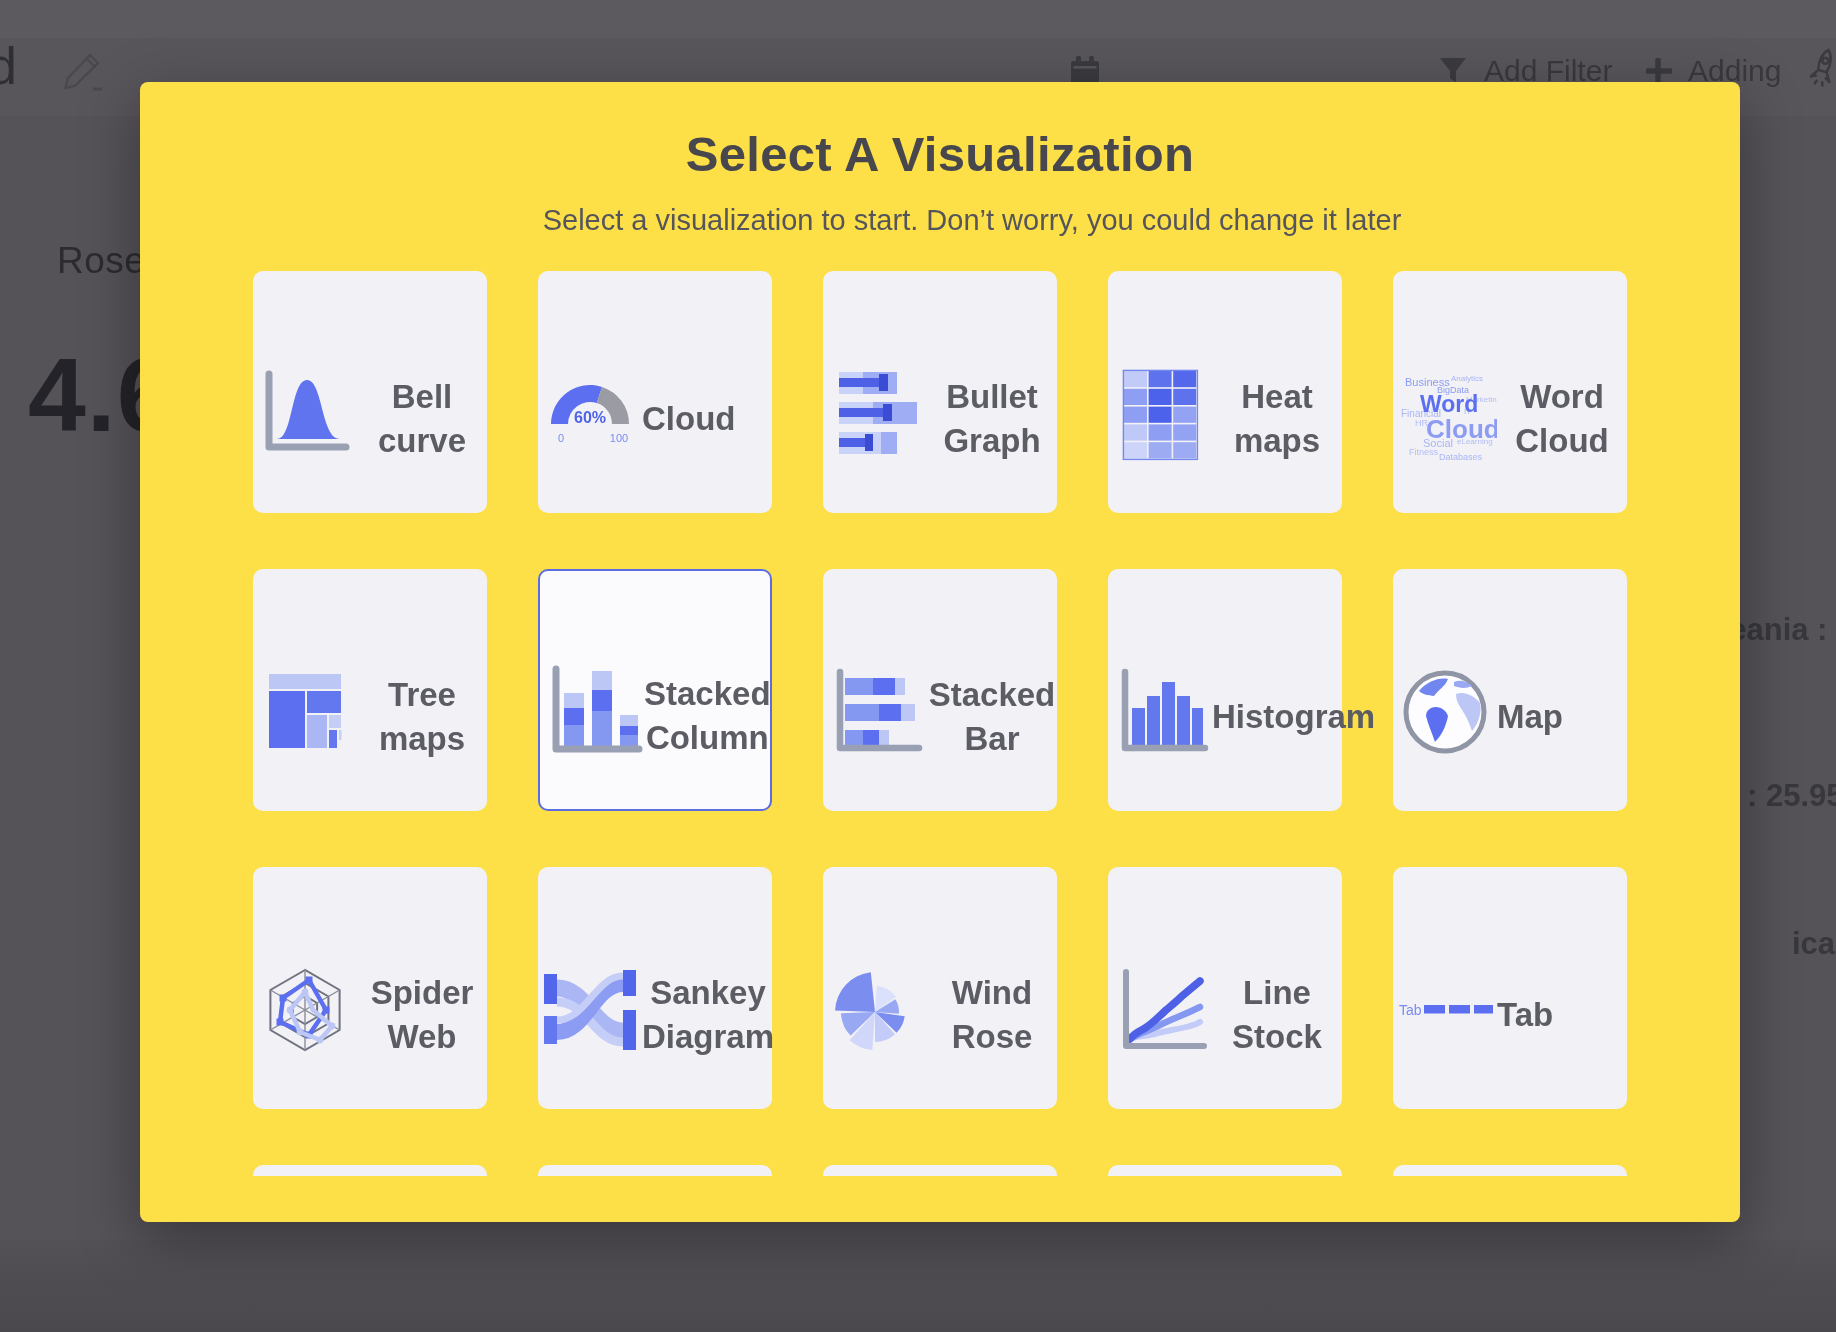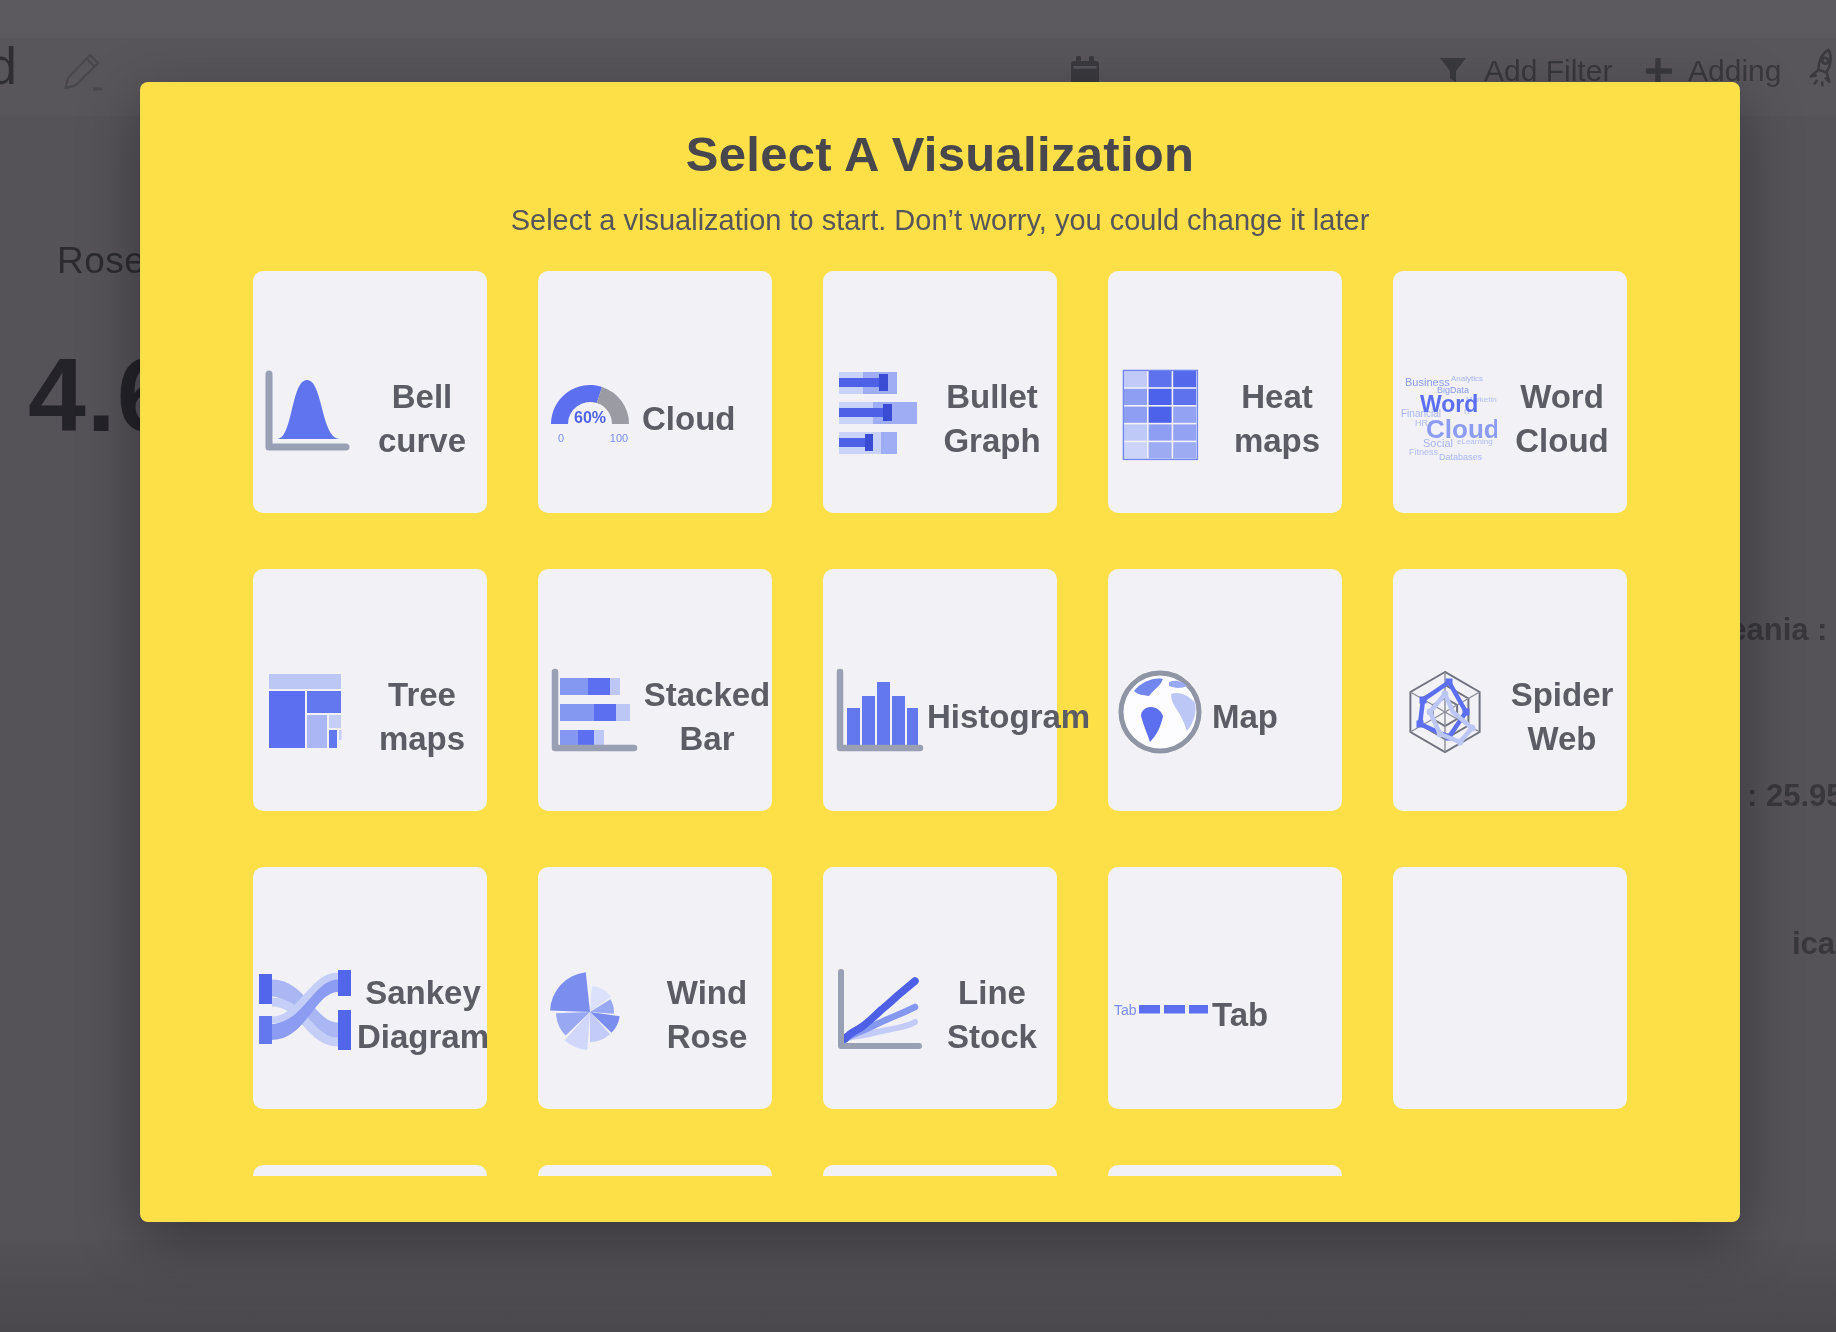--- a/index.html
+++ b/index.html
@@ -20,21 +20,21 @@
   .bd-venue{left:1692px;top:248px;width:140px;height:64px;border:2px solid #7b797f;border-radius:10px;
             display:flex;align-items:center;justify-content:flex-end;padding-right:12px;box-sizing:border-box;
             font-size:31px;color:#403f45;}
   .bd-legend{font-size:31px;font-weight:700;color:#38373c;}
   
   .modal{position:absolute;left:140px;top:82px;width:1600px;height:1140px;background:#fde047;
          border-radius:8px;box-shadow:0 18px 60px rgba(0,0,0,.35);overflow:hidden;}
   .modal-title{position:absolute;top:44px;left:0;width:100%;margin:0;text-align:center;
                font-size:49px;font-weight:700;color:#47474d;letter-spacing:.3px;}
   .modal-subtitle{position:absolute;top:122px;left:0;width:100%;margin:0;text-align:center;
-                  font-size:29px;font-weight:400;color:#55555b;}
+                  font-size:29px;font-weight:400;color:#55555b;padding-left:32px;}
   .grid-viewport{position:absolute;left:113px;top:189px;width:1374px;height:905px;overflow:hidden;}
   .grid{display:grid;grid-template-columns:repeat(5,234px);grid-auto-rows:242px;column-gap:51px;row-gap:56px;}
   .card{background:#f1f1f6;border-radius:10px;display:flex;flex-direction:row;align-items:center;
         padding-top:44px;box-sizing:border-box;cursor:pointer;}
   .card.selected{background:#fbfbfe;border:2px solid #5a6ee2;padding-top:42px;}
   .card-icon{width:104px;height:104px;flex:0 0 auto;}
   .card-icon svg{display:block;width:104px;height:104px;}
   .card-label{margin-top:10px;max-width:190px;text-align:center;font-size:33px;font-weight:700;
               color:#5c5c64;line-height:1.32;}
   .card.partial{height:242px;}
@@ -199,20 +199,37 @@
                 <rect x="16" y="14" width="72" height="15" fill="#bcc7f5"></rect>
                 <rect x="16" y="31" width="36" height="57" fill="#5b6ff0"></rect>
                 <rect x="54" y="31" width="34" height="22" fill="#6377ee"></rect>
                 <rect x="54" y="55" width="20" height="33" fill="#aab7f4"></rect>
                 <rect x="76" y="55" width="12" height="13" fill="#c5cef7"></rect>
                 <rect x="76" y="70" width="8" height="18" fill="#6377ee"></rect>
                 <rect x="86" y="70" width="2.5" height="10" fill="#c5cef7"></rect>
               </svg>
             </div>
     <div class="card-label">Tree maps</div>
+  </div>
+          <div class="card selected">
+    <div class="card-icon">
+              <svg viewBox="0 0 104 104">
+                <rect x="24" y="34" width="20" height="15" fill="#bcc7f5"></rect>
+                <rect x="24" y="49" width="20" height="17" fill="#5b6ff0"></rect>
+                <rect x="24" y="66" width="20" height="22" fill="#8598f1"></rect>
+                <rect x="52" y="12" width="20" height="19" fill="#bcc7f5"></rect>
+                <rect x="52" y="31" width="20" height="21" fill="#5b6ff0"></rect>
+                <rect x="52" y="52" width="20" height="36" fill="#8598f1"></rect>
+                <rect x="80" y="56" width="18" height="11" fill="#bcc7f5"></rect>
+                <rect x="80" y="67" width="18" height="9" fill="#5b6ff0"></rect>
+                <rect x="80" y="76" width="18" height="12" fill="#8598f1"></rect>
+                <path d="M16 10 V90 H99" stroke="#99a0b4" stroke-width="7" fill="none" stroke-linecap="round" stroke-linejoin="round"></path>
+              </svg>
+            </div>
+    <div class="card-label">Stacked Column</div>
   </div>
           <div class="card">
     <div class="card-icon">
               <svg viewBox="0 0 104 104">
                 <rect x="22" y="18" width="28" height="17" fill="#8598f1"></rect>
                 <rect x="50" y="18" width="22" height="17" fill="#5b6ff0"></rect>
                 <rect x="72" y="18" width="10" height="17" fill="#bcc7f5"></rect>
                 <rect x="22" y="44" width="34" height="17" fill="#8598f1"></rect>
                 <rect x="56" y="44" width="22" height="17" fill="#5b6ff0"></rect>
                 <rect x="78" y="44" width="14" height="17" fill="#bcc7f5"></rect>

